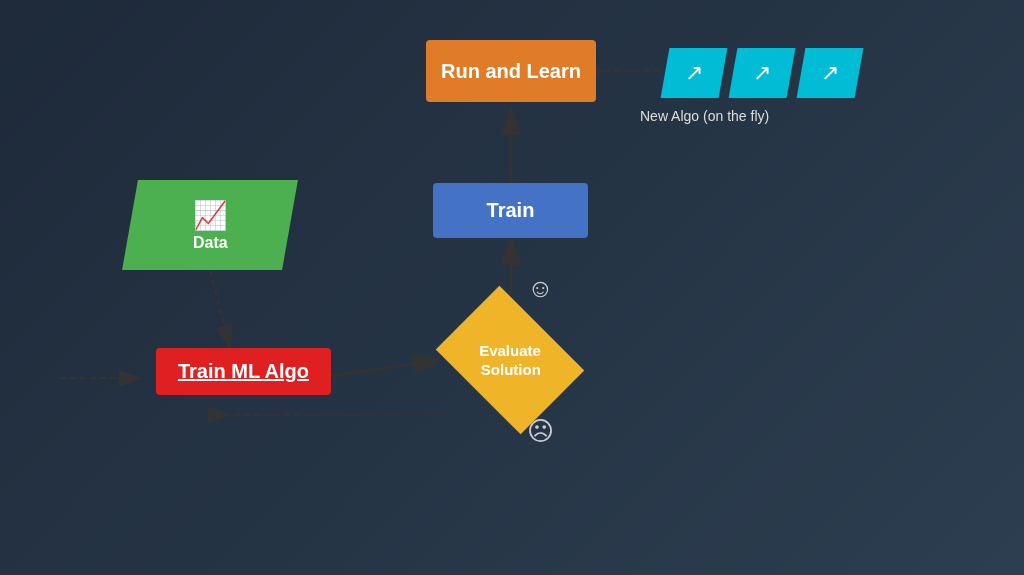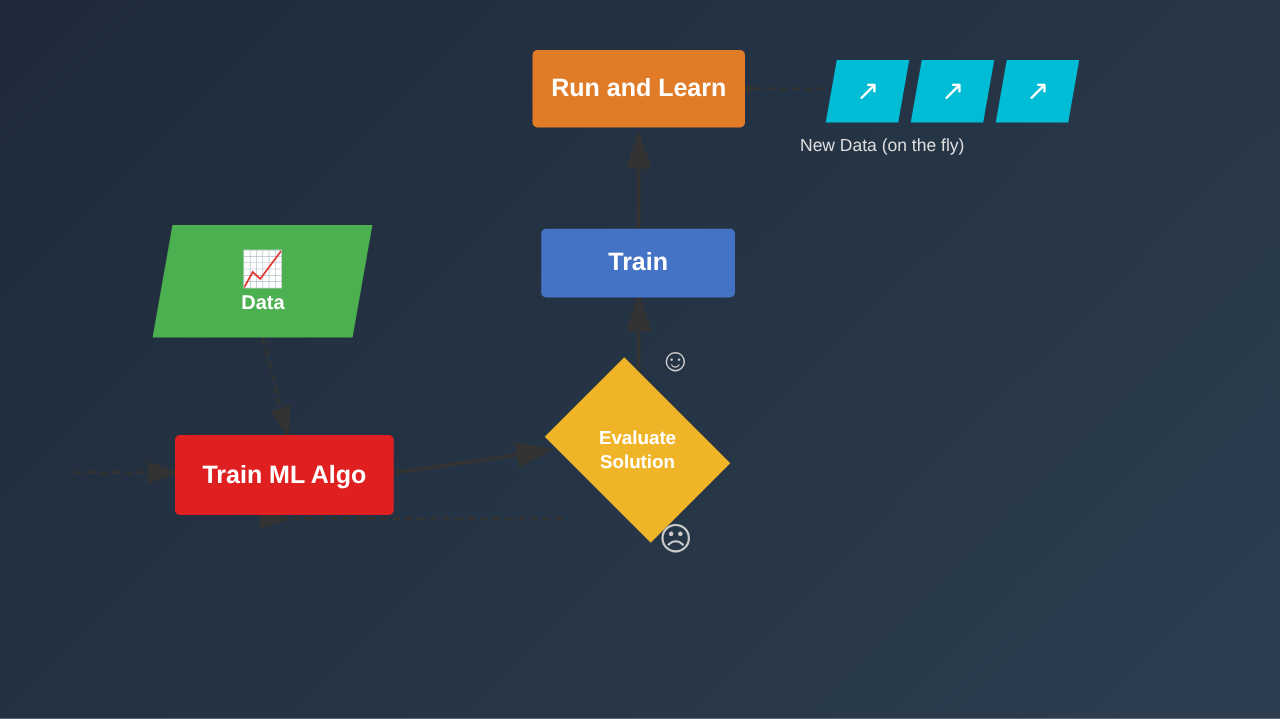--- a/index.html
+++ b/index.html
@@ -39,23 +39,24 @@
     .launch {
       background: #4472c4;
       width: 155px;
       height: 55px;
       left: 433px;
       top: 183px;
     }
     .train-ml {
       background: #e02020;
       width: 175px;
-      height: 64px;
-      left: 140px;
+      height: 47px;
+      left: 156px;
       top: 348px;
+      text-decoration: underline;
     }
     
     .diamond-wrapper {
       position: absolute;
       left: 440px;
       top: 310px;
       width: 140px;
       height: 100px;
       display: flex;
       align-items: center;
@@ -67,21 +68,21 @@
       background: #f0b428;
       transform: rotate(45deg);
       position: absolute;
     }
     .diamond-text {
       position: relative;
       z-index: 2;
       color: white;
       font-size: 15px;
       font-weight: 600;
-      text-align: center;
+      text-align: right;
       line-height: 1.3;
     }
     
     .data-box {
       position: absolute;
       left: 130px;
       top: 180px;
       width: 160px;
       height: 90px;
       background: #4caf50;
@@ -187,21 +188,21 @@
 
   <div class="new-data-box" style="left: 665px;">
     <span class="new-data-icon">↗</span>
   </div>
   <div class="new-data-box" style="left: 733px;">
     <span class="new-data-icon">↗</span>
   </div>
   <div class="new-data-box" style="left: 801px;">
     <span class="new-data-icon">↗</span>
   </div>
-  <div class="new-data-label">New Data (on the fly)</div>
+  <div class="new-data-label">New Algo (on the fly)</div>
 
   <div class="box launch">
     <span>Train</span>
   </div>
 
   <div class="data-box">
     <div class="data-box-content">
       <span class="data-icon">📈</span>
       <span>Data</span>
     </div>

